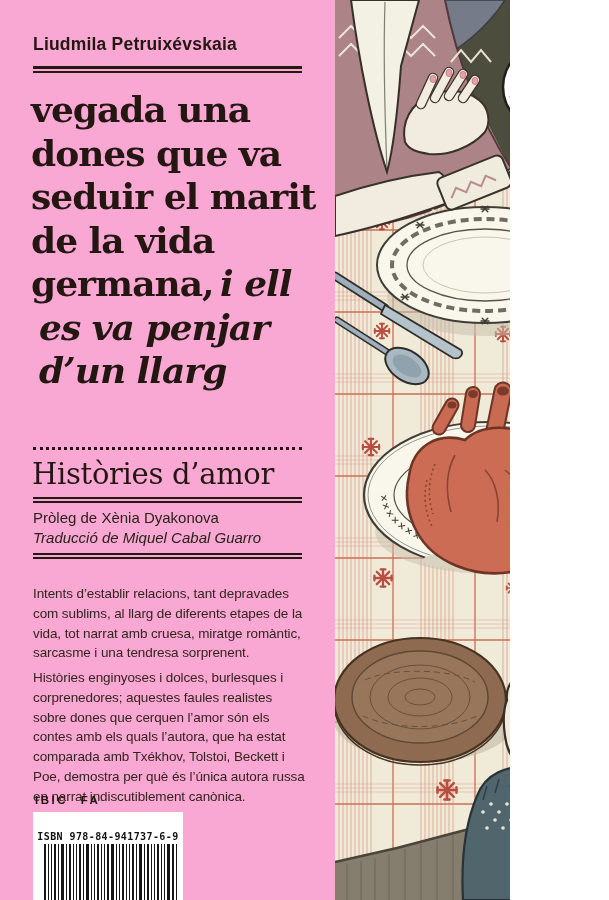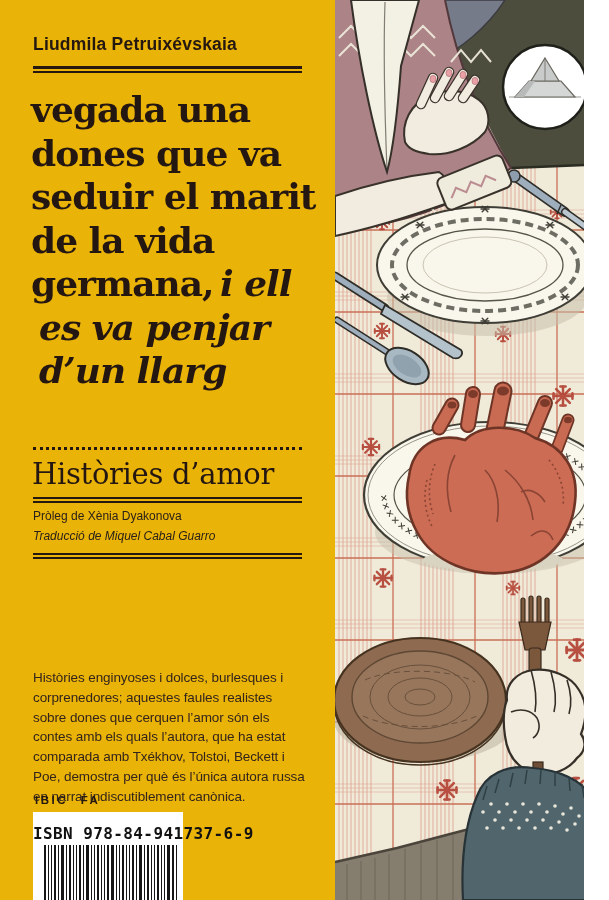--- a/index.html
+++ b/index.html
@@ -1,49 +1,49 @@
 <!DOCTYPE html>
 <html><head>
 <meta charset="utf-8">
 <style>
   html,body{margin:0;padding:0;}
-  .page{position:relative;width:584px;height:900px;background:#eab308;overflow:hidden;
+  .page{position:relative;width:510px;height:900px;background:#f9a8d4;overflow:hidden;
         font-family:"Liberation Sans",sans-serif;}
   .left-col{position:absolute;left:0;top:0;width:335px;height:900px;}
   .author{position:absolute;left:33px;top:34px;font-size:17.5px;font-weight:bold;
           color:#241811;letter-spacing:.2px;}
   .rule-a{position:absolute;left:33px;top:66px;width:269px;height:2px;
           border-top:3px solid #241811;border-bottom:2px solid #241811;}
   .title{position:absolute;left:31px;top:88px;width:300px;
          font-family:"DejaVu Serif",serif;font-weight:700;font-size:36px;
          line-height:43.5px;color:#241712;letter-spacing:-1px;}
   .t-line{white-space:nowrap;}
   .t-line .it{font-style:italic;margin-left:8px;}
   .t-line span:not(:empty)+span.it:not(:empty){margin-left:.18em;}
   .rule-dotted{position:absolute;left:33px;top:447px;width:269px;height:0;
           border-top:3px dotted #241811;}
   .subtitle{position:absolute;left:32px;top:457px;font-family:"DejaVu Serif",serif;
           font-size:29px;color:#241712;letter-spacing:-.3px;}
   .rule-b{position:absolute;left:33px;width:269px;height:2px;
           border-top:2px solid #241811;border-bottom:2px solid #241811;}
   .rule-b.r2{top:497px;}
   .rule-b.r3{top:553px;}
-  .credit{position:absolute;left:33px;font-size:12px;color:#2b211a;}
+  .credit{position:absolute;left:33px;font-size:15px;color:#2b211a;}
   .credit.prologue{top:509px;}
   .credit.translation{top:529px;font-style:italic;}
   .para{position:absolute;left:33px;width:274px;font-size:13.5px;line-height:19.8px;
         color:#33241c;letter-spacing:-.1px;}
   .para.p1{top:584px;}
   .para.p2{top:668px;}
   .ibic{position:absolute;left:35px;top:794px;font-size:11.5px;font-weight:bold;
         color:#241811;letter-spacing:2.5px;word-spacing:7px;}
   .barcode-box{position:absolute;left:33px;top:812px;width:150px;height:88px;
         background:#ffffff;}
-  .isbn{display:block;margin-top:12px;font-family:"DejaVu Sans Mono",monospace;
-        font-size:16px;font-weight:bold;color:#111;letter-spacing:.4px;white-space:nowrap;}
+  .isbn{display:block;text-align:center;margin-top:19px;font-family:"DejaVu Sans Mono",monospace;
+        font-size:10px;font-weight:bold;color:#111;letter-spacing:.4px;white-space:nowrap;}
   .bars{display:block;margin:2px auto 0 auto;}
   .illo{position:absolute;left:335px;top:0;width:274px;height:900px;}
 </style>
 </head>
 <body>
 
 <div class="page">
 
   <div class="left-col">
     <div class="author">Liudmila Petruixévskaia</div>
@@ -60,20 +60,21 @@
     </div>
 
     <div class="rule-dotted"></div>
     <div class="subtitle">Històries d’amor</div>
     <div class="rule-b r2"></div>
 
     <div class="credit prologue">Pròleg de Xènia Dyakonova</div>
     <div class="credit translation">Traducció de Miquel Cabal Guarro</div>
     <div class="rule-b r3"></div>
 
+    <div class="para p1">Intents d’establir relacions, tant depravades com sublims, al llarg de diferents etapes de la vida, tot narrat amb cruesa, miratge romàntic, sarcasme i una tendresa sorprenent.</div>
     <div class="para p2">Històries enginyoses i dolces, burlesques i corprenedores; aquestes faules realistes sobre dones que cerquen l’amor són els contes amb els quals l’autora, que ha estat comparada amb Txékhov, Tolstoi, Beckett i Poe, demostra per què és l’única autora russa en narrat indiscutiblement canònica.</div>
 
     <div class="ibic">IBIC FA</div>
 
     <div class="barcode-box">
       <span class="isbn">ISBN 978-84-941737-6-9</span>
       <svg class="bars" width="140" height="66" viewBox="0 0 140 66">
         <g fill="#161616">
           <rect x="6" y="0" width="2" height="66"></rect>
             <rect x="10" y="0" width="1" height="66"></rect>

